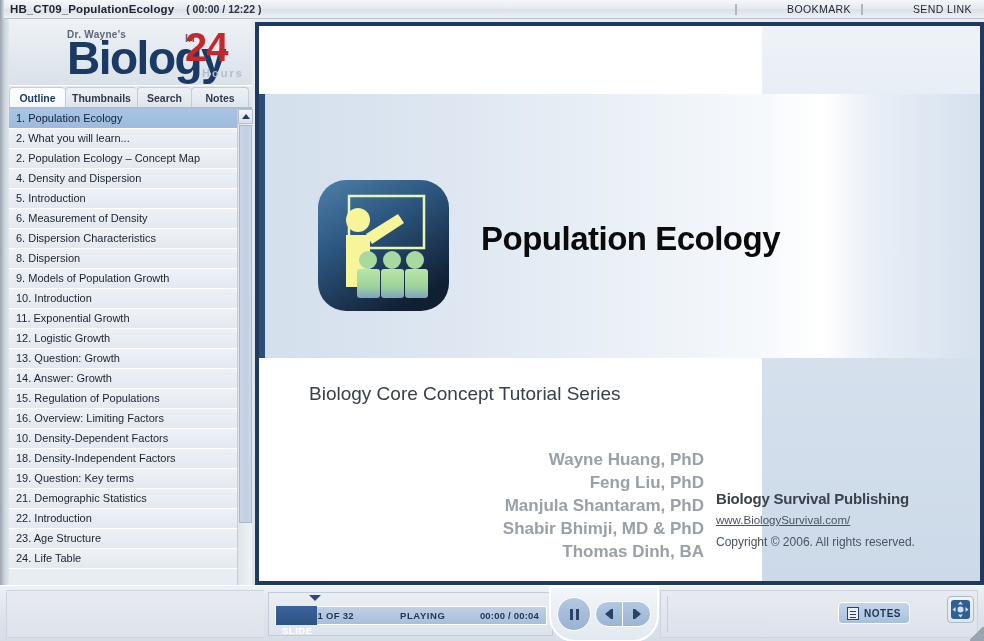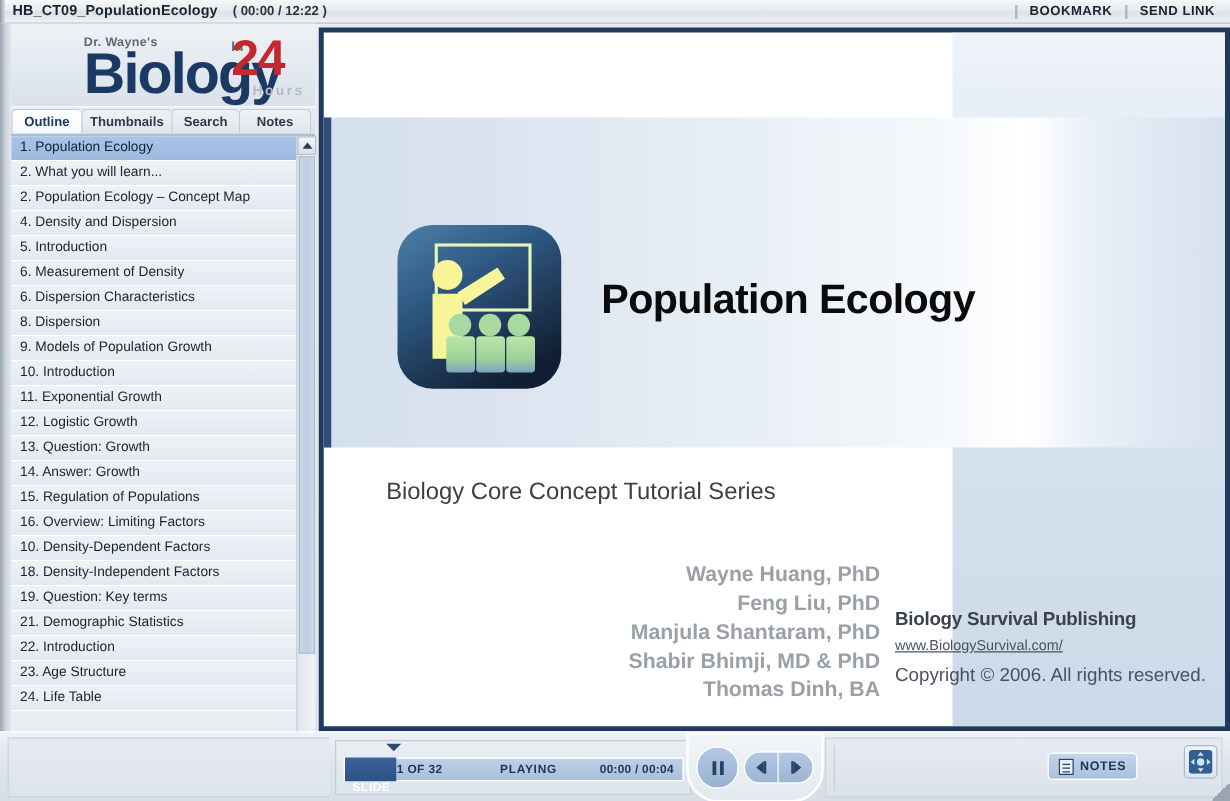--- a/index.html
+++ b/index.html
@@ -29,22 +29,23 @@
   }
   .hdr-title {
     font-size: 11.5px; font-weight: bold; color: #1d2430; letter-spacing: .1px;
   }
   .hdr-time { font-size: 10.5px; color: #2a3240; margin-left: 12px; font-weight: bold;}
   .hdr-right { margin-left: auto; display: flex; align-items: center; padding-right: 12px; }
   .hdr-sep {
     width: 2px; height: 11px; background: #aeb7c2; margin: 0 10px;
   }
   .hdr-link {
-    font-size: 10.5px; font-weight: bold; color: #1d2430; letter-spacing: .4px;
-    cursor: pointer;
+    font-size: 10.5px; font-weight: normal; color: #1d2430; letter-spacing: .4px;
+    cursor: pointer;
+    margin-left: 40px;
   }
 
   
   #left-panel {
     position: absolute; left: 0; top: 19px; width: 252px; height: 566px;
     background: linear-gradient(180deg,#e4e9ef 0%, #dde3ea 100%);
   }
   #left-edge {
     position: absolute; left: 0; top: 0; width: 9px; height: 566px;
     background: linear-gradient(90deg,#9aa4b0 0%, #cfd6de 55%, #e2e7ed 100%);
@@ -201,21 +202,21 @@
     position: absolute; right: 12px; bottom: 32px; width: 252px;
   }
   #pub-name {
     font-size: 15px; font-weight: bold; color: #3b424b; letter-spacing: -.2px;
   }
   #pub-url {
     margin-top: 7px; font-size: 11.5px; color: #4a5260;
     text-decoration: underline; cursor: pointer; display: inline-block;
   }
   #pub-copy {
-    margin-top: 7px; font-size: 15px; color: #4a5260;
+    margin-top: 7px; font-size: 12px; color: #4a5260;
   }
 
   
   #bottombar {
     position: absolute; left: 0; top: 585px; width: 984px; height: 56px;
     background: linear-gradient(180deg,#eef1f5 0%, #dfe5ec 45%, #d6dde6 100%);
     border-top: 1px solid #ffffff;
   }
   #bb-leftfill {
     position: absolute; left: 6px; top: 4px; width: 258px; height: 48px;

